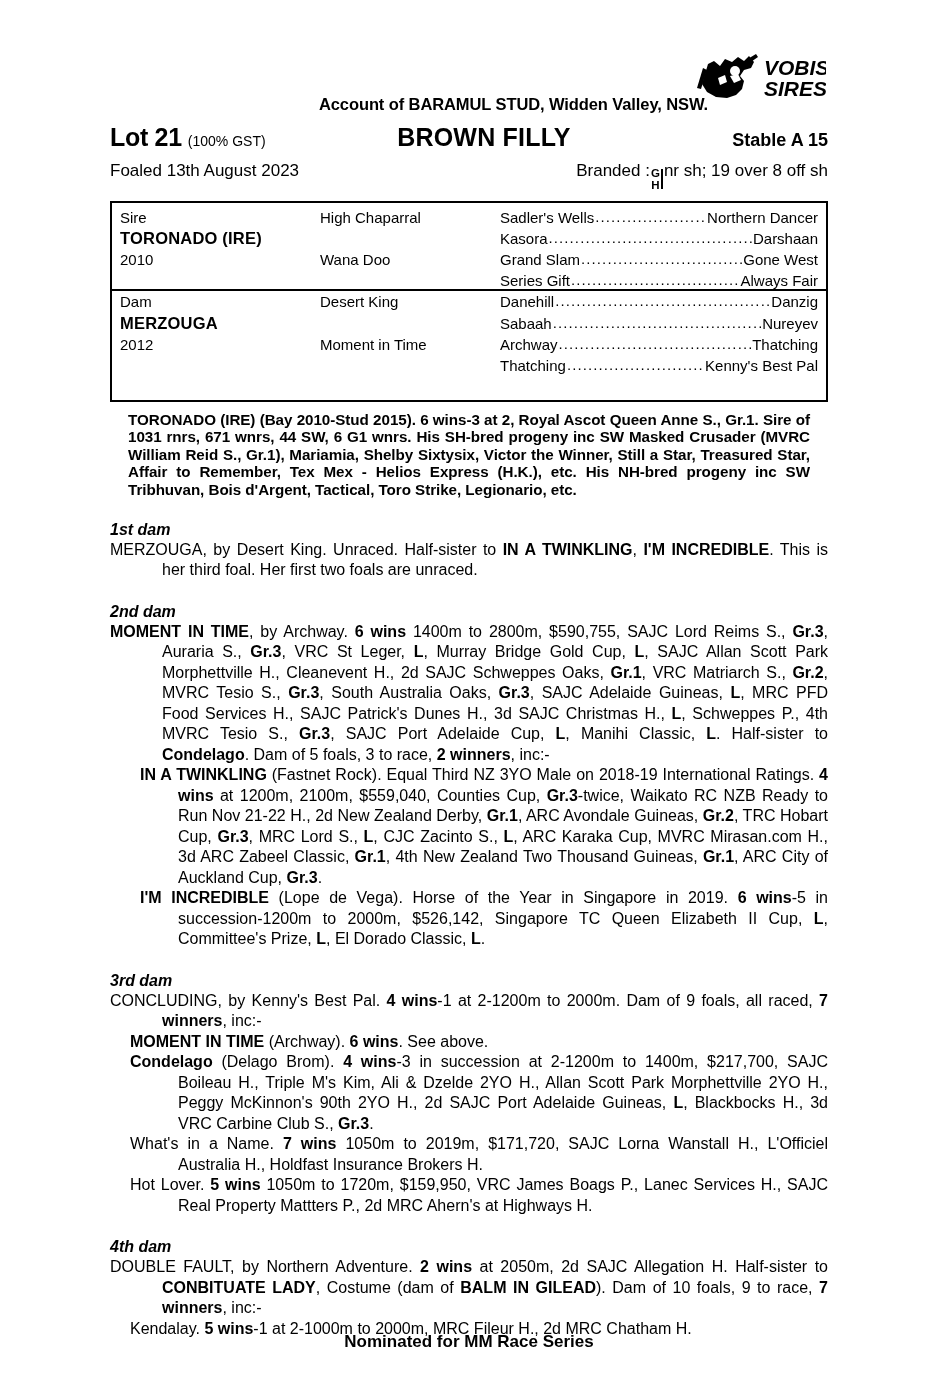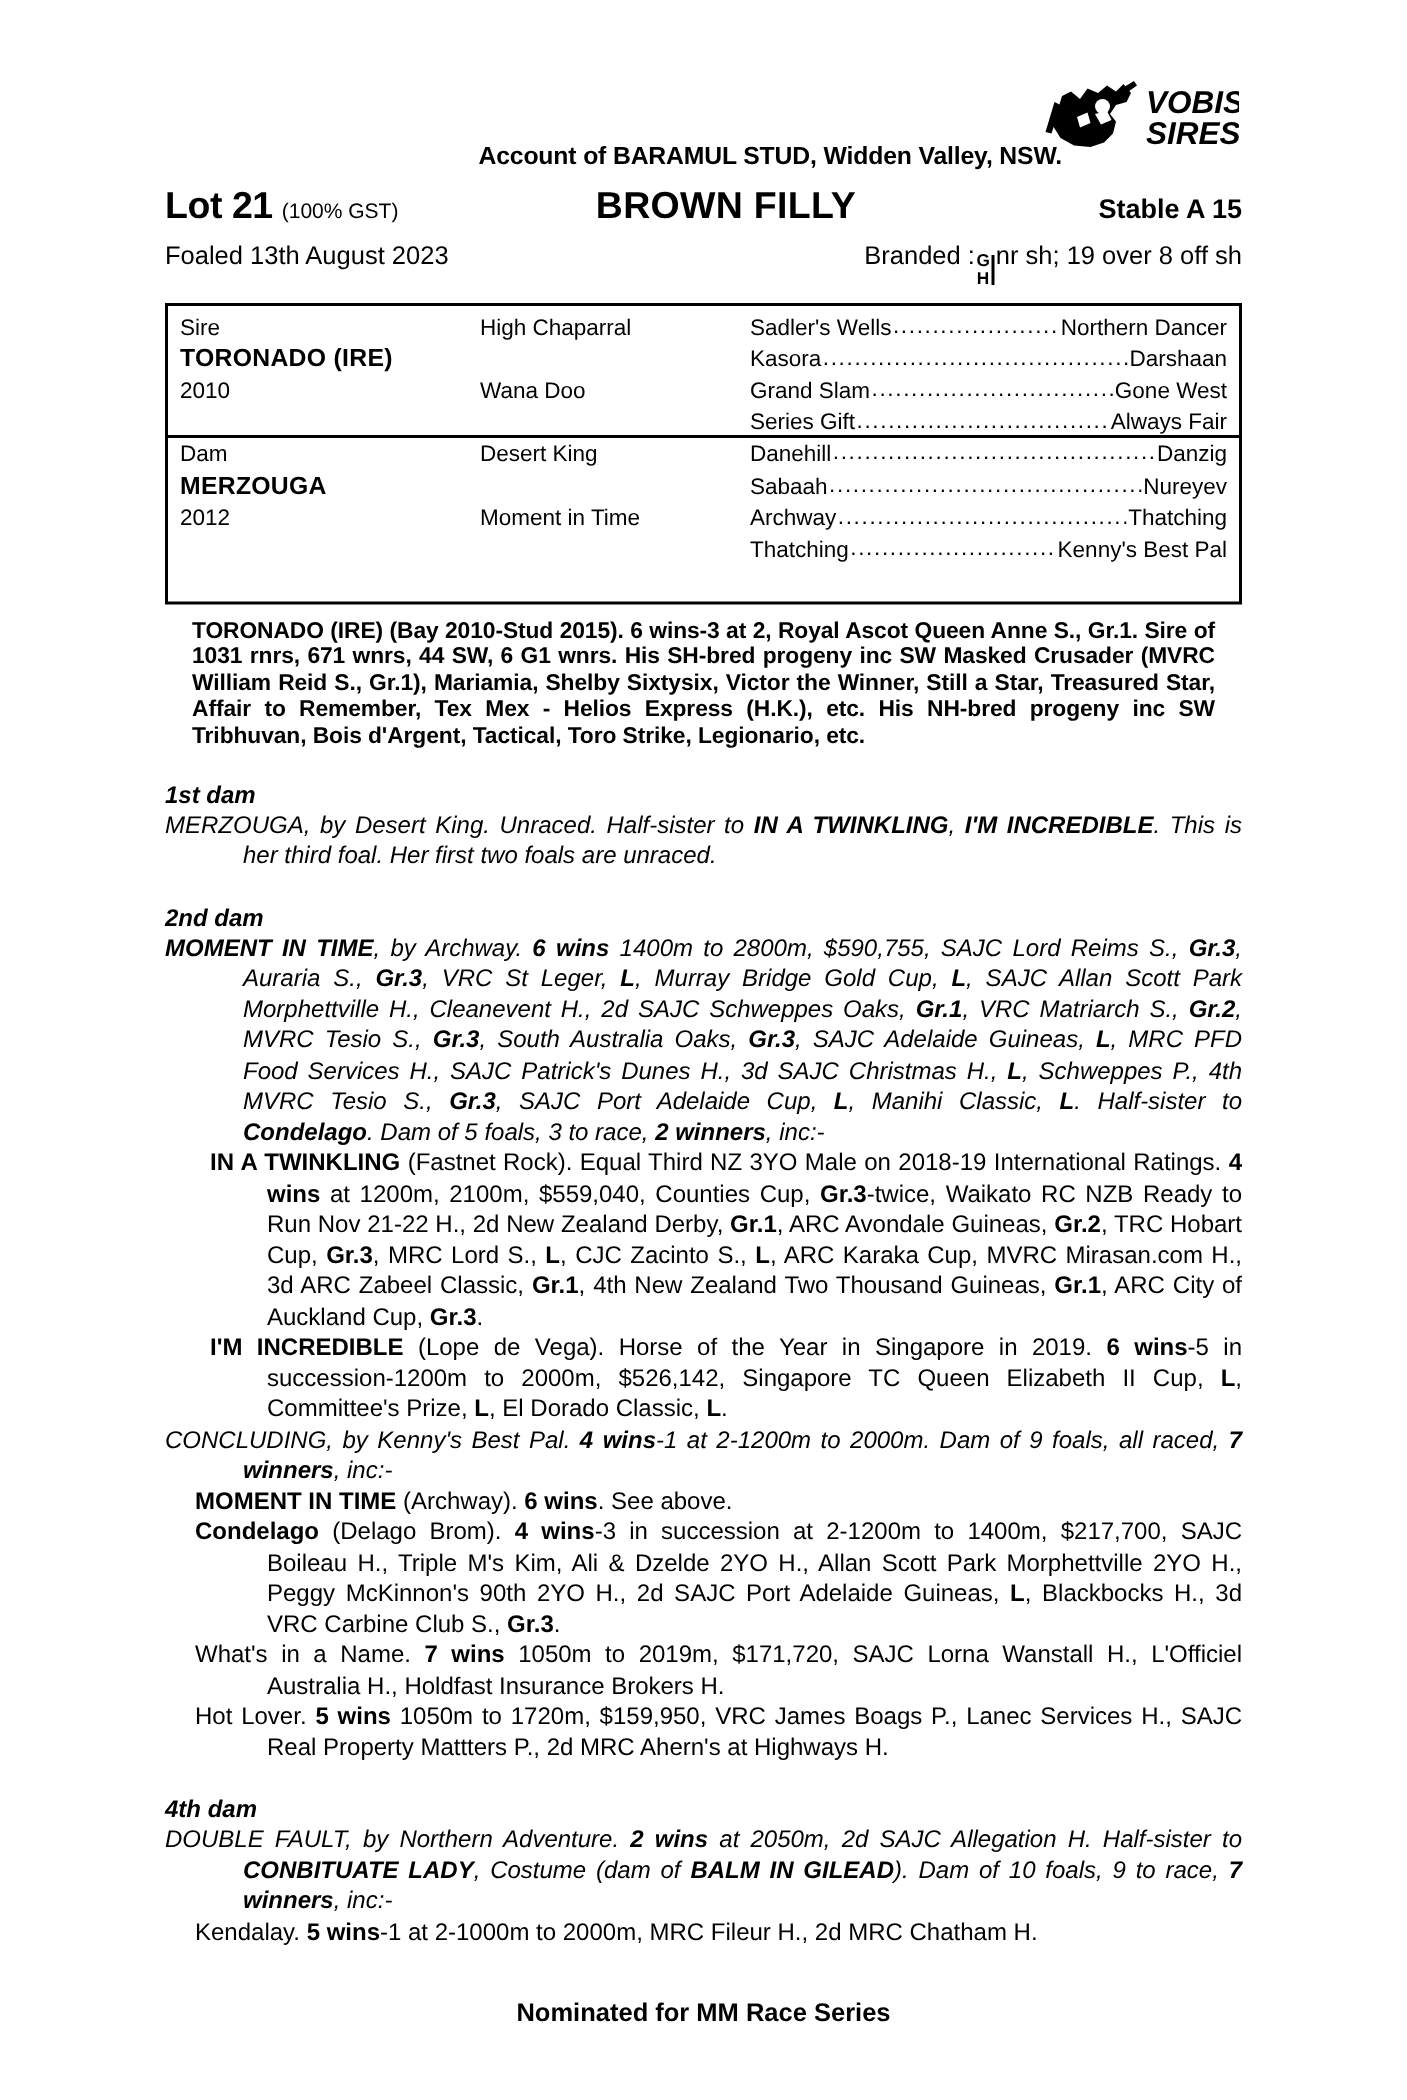--- a/index.html
+++ b/index.html
@@ -195,21 +195,20 @@
   .entry {
     font-size: 16px;
     line-height: 20.5px;
     text-align: justify;
     text-indent: 0;
     padding-left: 0;
   }
   .entry.hang {
     padding-left: 52px;
     text-indent: -52px;
-    font-style: italic;
   }
   .entry.hang2 {
     padding-left: 68px;
     text-indent: -38px;
   }
   .entry.hang3 {
     padding-left: 68px;
     text-indent: -48px;
   }
   .entry b { font-weight: bold; }
@@ -357,20 +356,21 @@
         <div class="entry hang">MERZOUGA, by Desert King. Unraced. Half-sister to <b>IN A TWINKLING</b>, <b>I'M INCREDIBLE</b>. This is her third foal. Her first two foals are unraced.</div>
       </div>
 
     <div class="dam-head">2nd dam</div>
     <div id="dam2">
         <div class="entry hang"><b>MOMENT IN TIME</b>, by Archway. <b>6 wins</b> 1400m to 2800m, $590,755, SAJC Lord Reims S., <b>Gr.3</b>, Auraria S., <b>Gr.3</b>, VRC St Leger, <b>L</b>, Murray Bridge Gold Cup, <b>L</b>, SAJC Allan Scott Park Morphettville H., Cleanevent H., 2d SAJC Schweppes Oaks, <b>Gr.1</b>, VRC Matriarch S., <b>Gr.2</b>, MVRC Tesio S., <b>Gr.3</b>, South Australia Oaks, <b>Gr.3</b>, SAJC Adelaide Guineas, <b>L</b>, MRC PFD Food Services H., SAJC Patrick's Dunes H., 3d SAJC Christmas H., <b>L</b>, Schweppes P., 4th MVRC Tesio S., <b>Gr.3</b>, SAJC Port Adelaide Cup, <b>L</b>, Manihi Classic, <b>L</b>. Half-sister to <b>Condelago</b>. Dam of 5 foals, 3 to race, <b>2 winners</b>, inc:-</div>
         <div class="entry hang2"><b>IN A TWINKLING</b> (Fastnet Rock). Equal Third NZ 3YO Male on 2018-19 International Ratings. <b>4 wins</b> at 1200m, 2100m, $559,040, Counties Cup, <b>Gr.3</b>-twice, Waikato RC NZB Ready to Run Nov 21-22 H., 2d New Zealand Derby, <b>Gr.1</b>, ARC Avondale Guineas, <b>Gr.2</b>, TRC Hobart Cup, <b>Gr.3</b>, MRC Lord S., <b>L</b>, CJC Zacinto S., <b>L</b>, ARC Karaka Cup, MVRC Mirasan.com H., 3d ARC Zabeel Classic, <b>Gr.1</b>, 4th New Zealand Two Thousand Guineas, <b>Gr.1</b>, ARC City of Auckland Cup, <b>Gr.3</b>.</div>
         <div class="entry hang2"><b>I'M INCREDIBLE</b> (Lope de Vega). Horse of the Year in Singapore in 2019. <b>6 wins</b>-5 in succession-1200m to 2000m, $526,142, Singapore TC Queen Elizabeth II Cup, <b>L</b>, Committee's Prize, <b>L</b>, El Dorado Classic, <b>L</b>.</div>
       </div>
 
+    <div class="dam-head">3rd dam</div>
     <div id="dam3">
         <div class="entry hang">CONCLUDING, by Kenny's Best Pal. <b>4 wins</b>-1 at 2-1200m to 2000m. Dam of 9 foals, all raced, <b>7 winners</b>, inc:-</div>
         <div class="entry hang3"><b>MOMENT IN TIME</b> (Archway). <b>6 wins</b>. See above.</div>
         <div class="entry hang3"><b>Condelago</b> (Delago Brom). <b>4 wins</b>-3 in succession at 2-1200m to 1400m, $217,700, SAJC Boileau H., Triple M's Kim, Ali &amp; Dzelde 2YO H., Allan Scott Park Morphettville 2YO H., Peggy McKinnon's 90th 2YO H., 2d SAJC Port Adelaide Guineas, <b>L</b>, Blackbocks H., 3d VRC Carbine Club S., <b>Gr.3</b>.</div>
         <div class="entry hang3">What's in a Name. <b>7 wins</b> 1050m to 2019m, $171,720, SAJC Lorna Wanstall H., L'Officiel Australia H., Holdfast Insurance Brokers H.</div>
         <div class="entry hang3">Hot Lover. <b>5 wins</b> 1050m to 1720m, $159,950, VRC James Boags P., Lanec Services H., SAJC Real Property Mattters P., 2d MRC Ahern's at Highways H.</div>
       </div>
 
     <div class="dam-head">4th dam</div>
     <div id="dam4">

